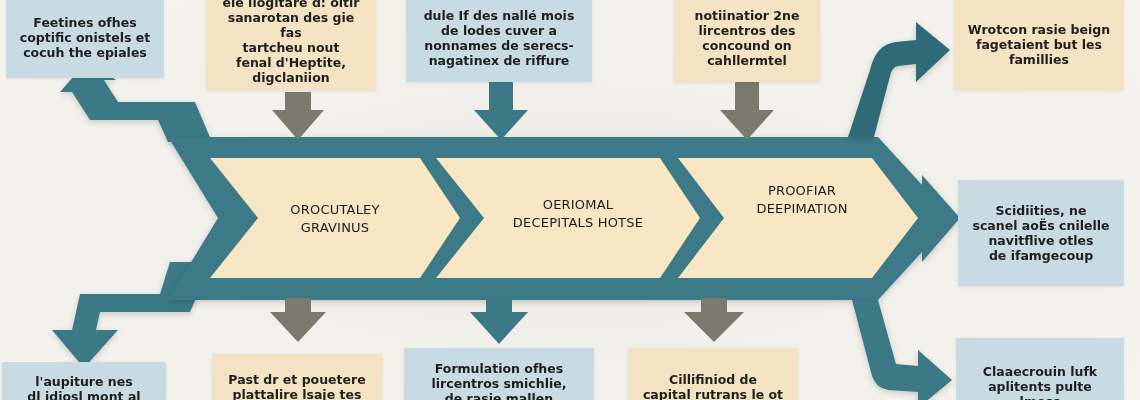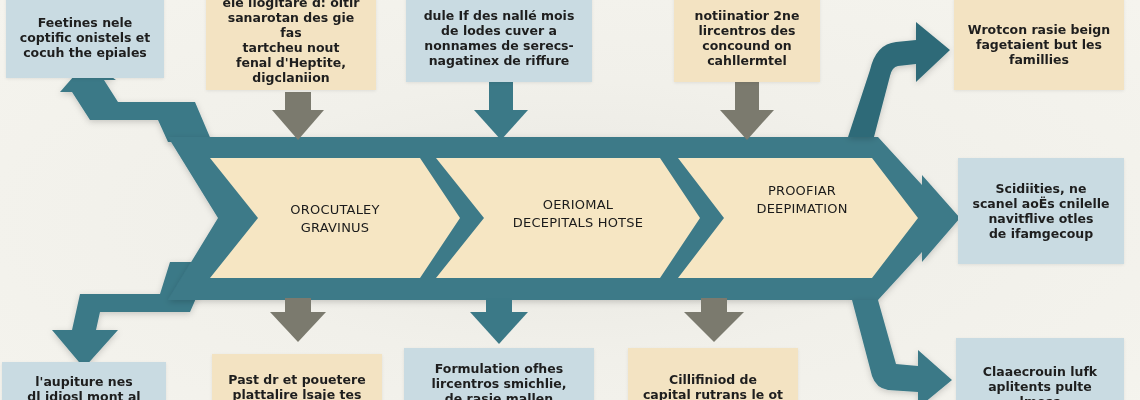--- a/index.html
+++ b/index.html
@@ -86,21 +86,21 @@
   <g filter="url(#sh)">
     <path fill="#2f6b78" d="M848,137 L870,70 Q876,44 896,42 L916,40 L916,22 L950,50 L916,82 L916,64 L898,66 Q892,67 890,76 L874,137 Z"></path>
   </g>
 
   <g filter="url(#sh)">
     <path fill="#3b7987" d="M852,300 L878,300 L896,364 L918,366 L918,350 L952,380 L918,408 L918,392 L888,390 Q876,388 872,376 Z"></path>
   </g>
 </svg>
 
 <div class="box blue" style="left:6px; top:-4px; width:158px; height:82px;">
-  <span>Feetines nele
+  <span>Feetines ofhes
 coptific onistels et
 cocuh the epiales</span>
 </div>
 <div class="box tan" style="left:206px; top:-10px; width:170px; height:100px;">
   <span>eie llogitare d: oitir
 sanarotan des gie fas
 tartcheu nout
 fenal d'Heptite,
 digclaniion</span>
 </div>
@@ -115,21 +115,21 @@
 lircentros des
 concound on
 cahllermtel</span>
 </div>
 <div class="box tan" style="left:954px; top:-2px; width:170px; height:92px;">
   <span>Wrotcon rasie beign
 fagetaient but les
 famillies</span>
 </div>
 
-<div class="box blue" style="left:958px; top:158px; width:166px; height:106px;">
+<div class="box blue" style="left:958px; top:180px; width:166px; height:106px;">
   <span>Scidiities, ne
 scanel aoЁs cnilelle
 navitflive otles
 de ifamgecoup</span>
 </div>
 
 <div class="stage-label" style="left:250px; top:201px; width:170px;">OROCUTALEY
 GRAVINUS</div>
 <div class="stage-label" style="left:478px; top:196px; width:200px;">OERIOMAL
 DECEPITALS HOTSE</div>

